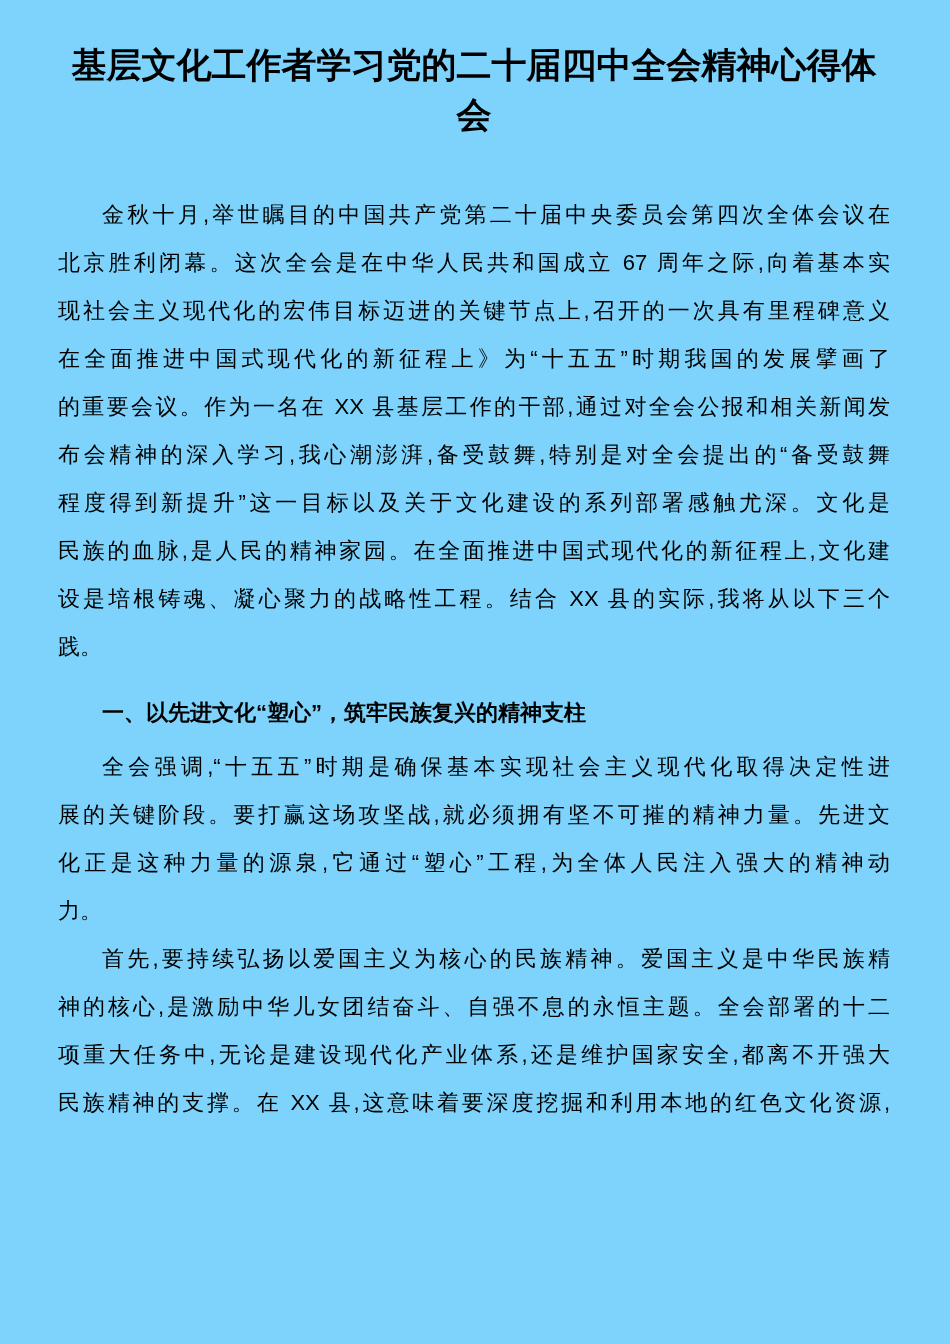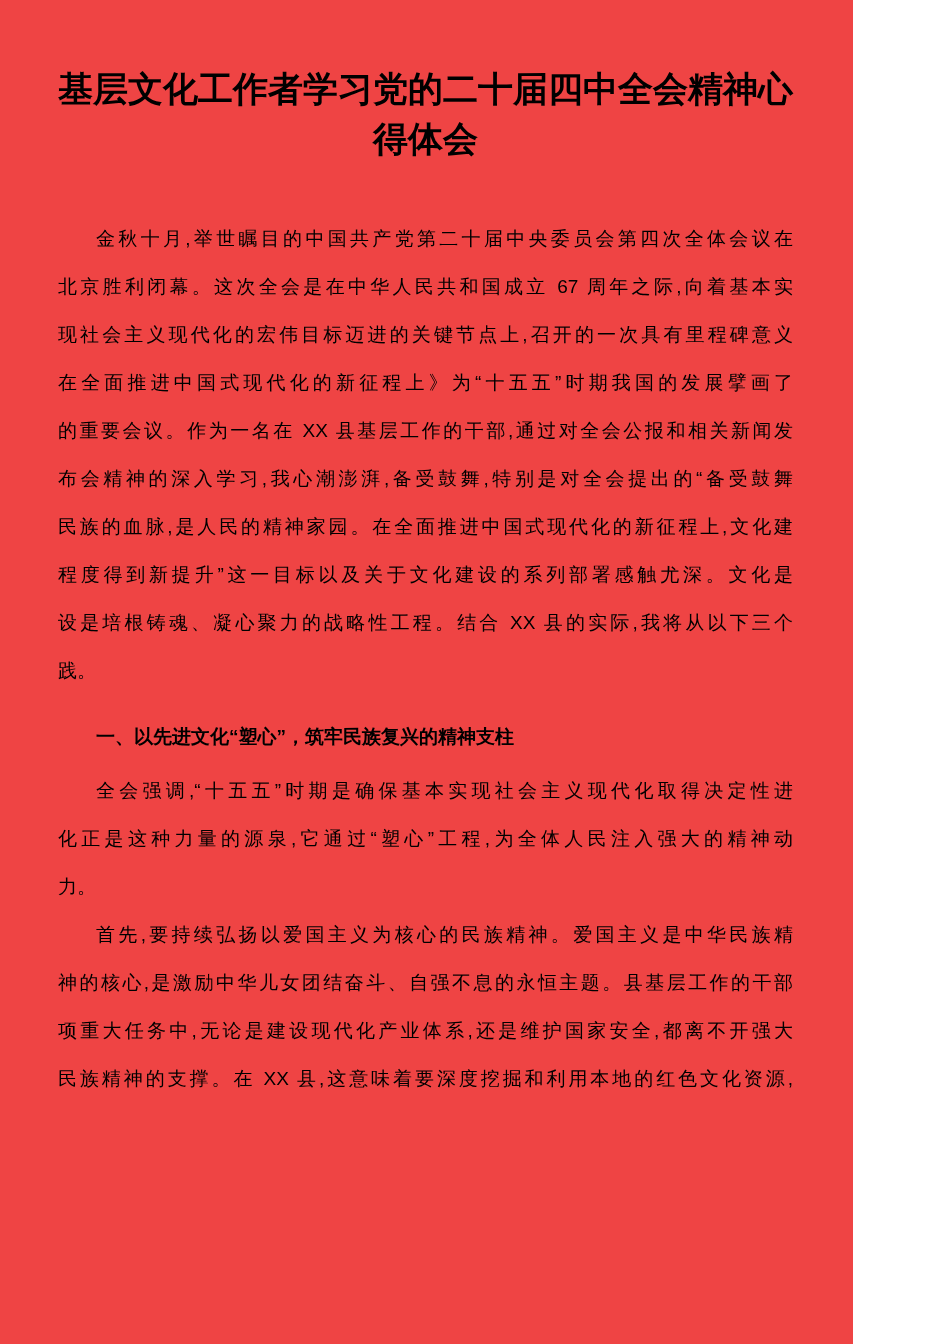--- a/index.html
+++ b/index.html
@@ -2,39 +2,39 @@
 <html><head>
 <meta charset="utf-8">
 <style>
   html, body {
     margin: 0;
     padding: 0;
     background: #ffffff;
   }
   .page {
     position: relative;
-    width: 853px;
+    width: 950px;
     height: 1344px;
     box-sizing: border-box;
-    background: #ef4444;
+    background: #7dd3fc;
     color: #000000;
-    padding: 64px 60px 0 58px;
+    padding: 40px 60px 0 58px;
     font-family: "Liberation Sans", sans-serif;
     overflow: hidden;
   }
   .doc-title {
     font-size: 35px;
     font-weight: 700;
     line-height: 50px;
     text-align: center;
     margin: 0 0 51px 0;
     letter-spacing: 0;
   }
   .doc-body {
-    font-size: 19px;
+    font-size: 22px;
     line-height: 48px;
   }
   .para {
     margin: 0;
   }
   .para.heading {
     font-weight: 700;
     margin-top: 18px;
     margin-bottom: 6px;
   }
@@ -57,33 +57,34 @@
 <div class="page">
   <h1 class="doc-title">基层文化工作者学习党的二十届四中全会精神心得体会</h1>
   <div class="doc-body">
       <div class="para body">
         <span class="line full indent">金秋十月,举世瞩目的中国共产党第二十届中央委员会第四次全体会议在</span>
         <span class="line full">北京胜利闭幕。这次全会是在中华人民共和国成立 67 周年之际,向着基本实</span>
         <span class="line full">现社会主义现代化的宏伟目标迈进的关键节点上,召开的一次具有里程碑意义</span>
         <span class="line full">在全面推进中国式现代化的新征程上》为“十五五”时期我国的发展擘画了</span>
         <span class="line full">的重要会议。作为一名在 XX 县基层工作的干部,通过对全会公报和相关新闻发</span>
         <span class="line full">布会精神的深入学习,我心潮澎湃,备受鼓舞,特别是对全会提出的“备受鼓舞</span>
+        <span class="line full">程度得到新提升”这一目标以及关于文化建设的系列部署感触尤深。文化是</span>
         <span class="line full">民族的血脉,是人民的精神家园。在全面推进中国式现代化的新征程上,文化建</span>
-        <span class="line full">程度得到新提升”这一目标以及关于文化建设的系列部署感触尤深。文化是</span>
         <span class="line full">设是培根铸魂、凝心聚力的战略性工程。结合 XX 县的实际,我将从以下三个</span>
         <span class="line">践。</span>
       </div>
       <div class="para heading">
         <span class="line indent">一、以先进文化“塑心”，筑牢民族复兴的精神支柱</span>
       </div>
       <div class="para body">
         <span class="line full indent">全会强调,“十五五”时期是确保基本实现社会主义现代化取得决定性进</span>
+        <span class="line full">展的关键阶段。要打赢这场攻坚战,就必须拥有坚不可摧的精神力量。先进文</span>
         <span class="line full">化正是这种力量的源泉,它通过“塑心”工程,为全体人民注入强大的精神动</span>
         <span class="line">力。</span>
       </div>
       <div class="para body">
         <span class="line full indent">首先,要持续弘扬以爱国主义为核心的民族精神。爱国主义是中华民族精</span>
-        <span class="line full">神的核心,是激励中华儿女团结奋斗、自强不息的永恒主题。县基层工作的干部</span>
+        <span class="line full">神的核心,是激励中华儿女团结奋斗、自强不息的永恒主题。全会部署的十二</span>
         <span class="line full">项重大任务中,无论是建设现代化产业体系,还是维护国家安全,都离不开强大</span>
         <span class="line full">民族精神的支撑。在 XX 县,这意味着要深度挖掘和利用本地的红色文化资源,</span>
       </div>
     </div>
 </div>
 
 </body></html>

